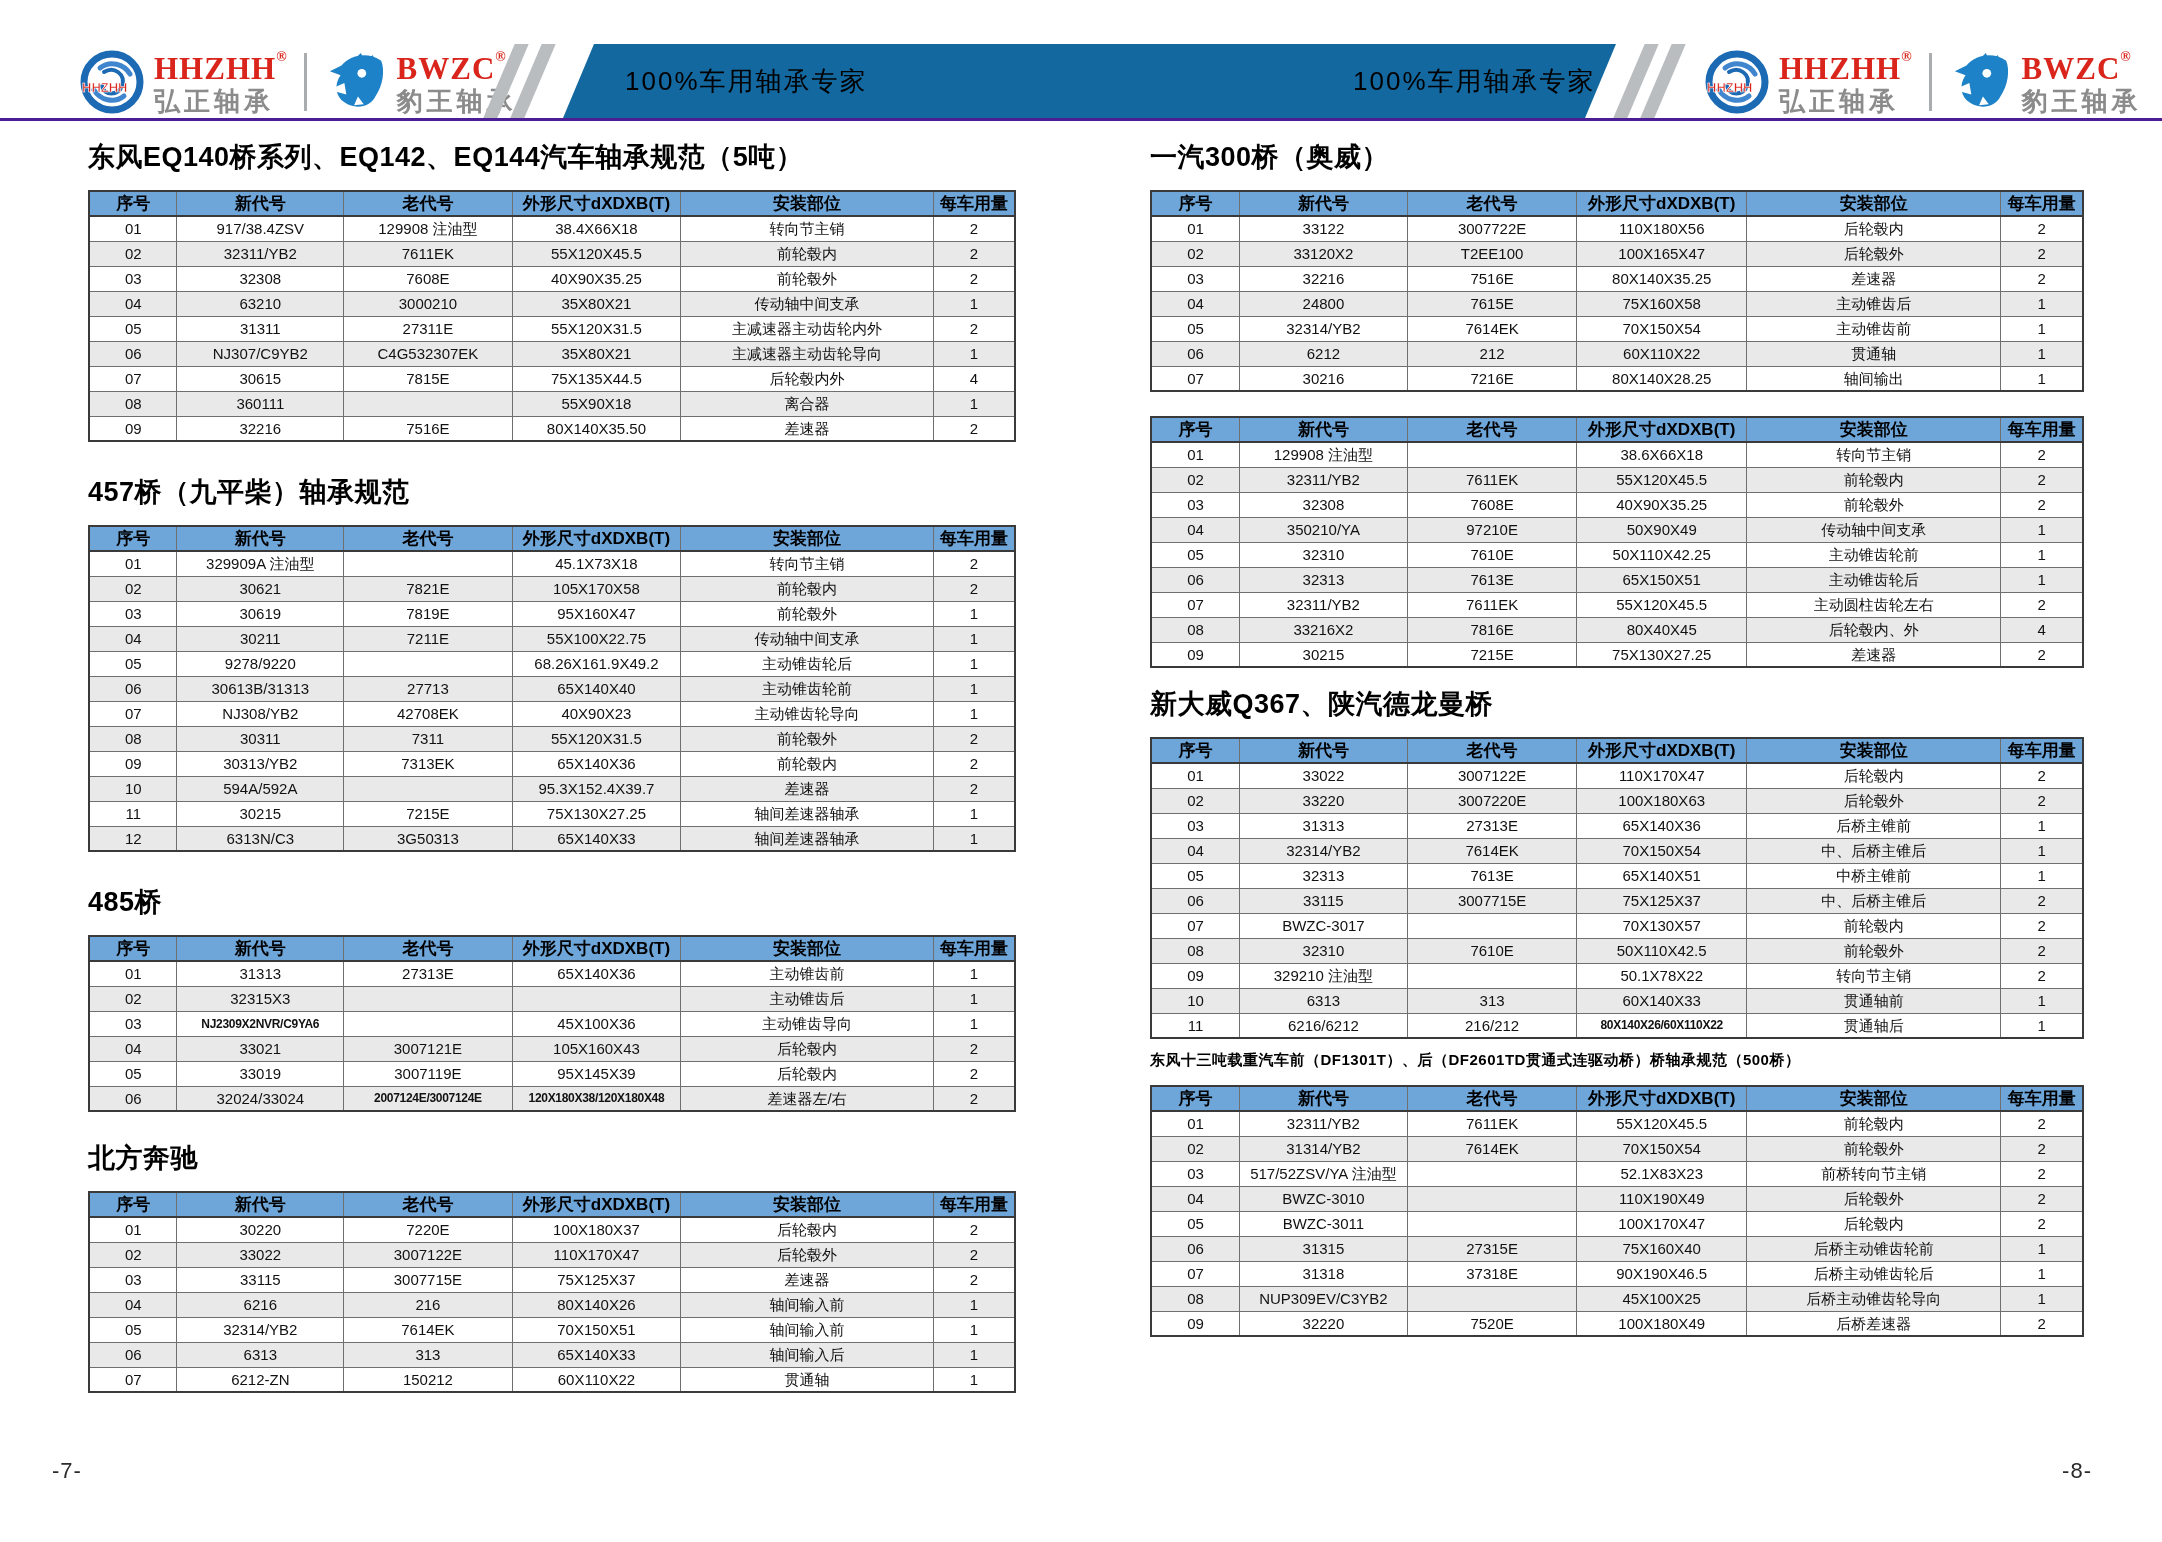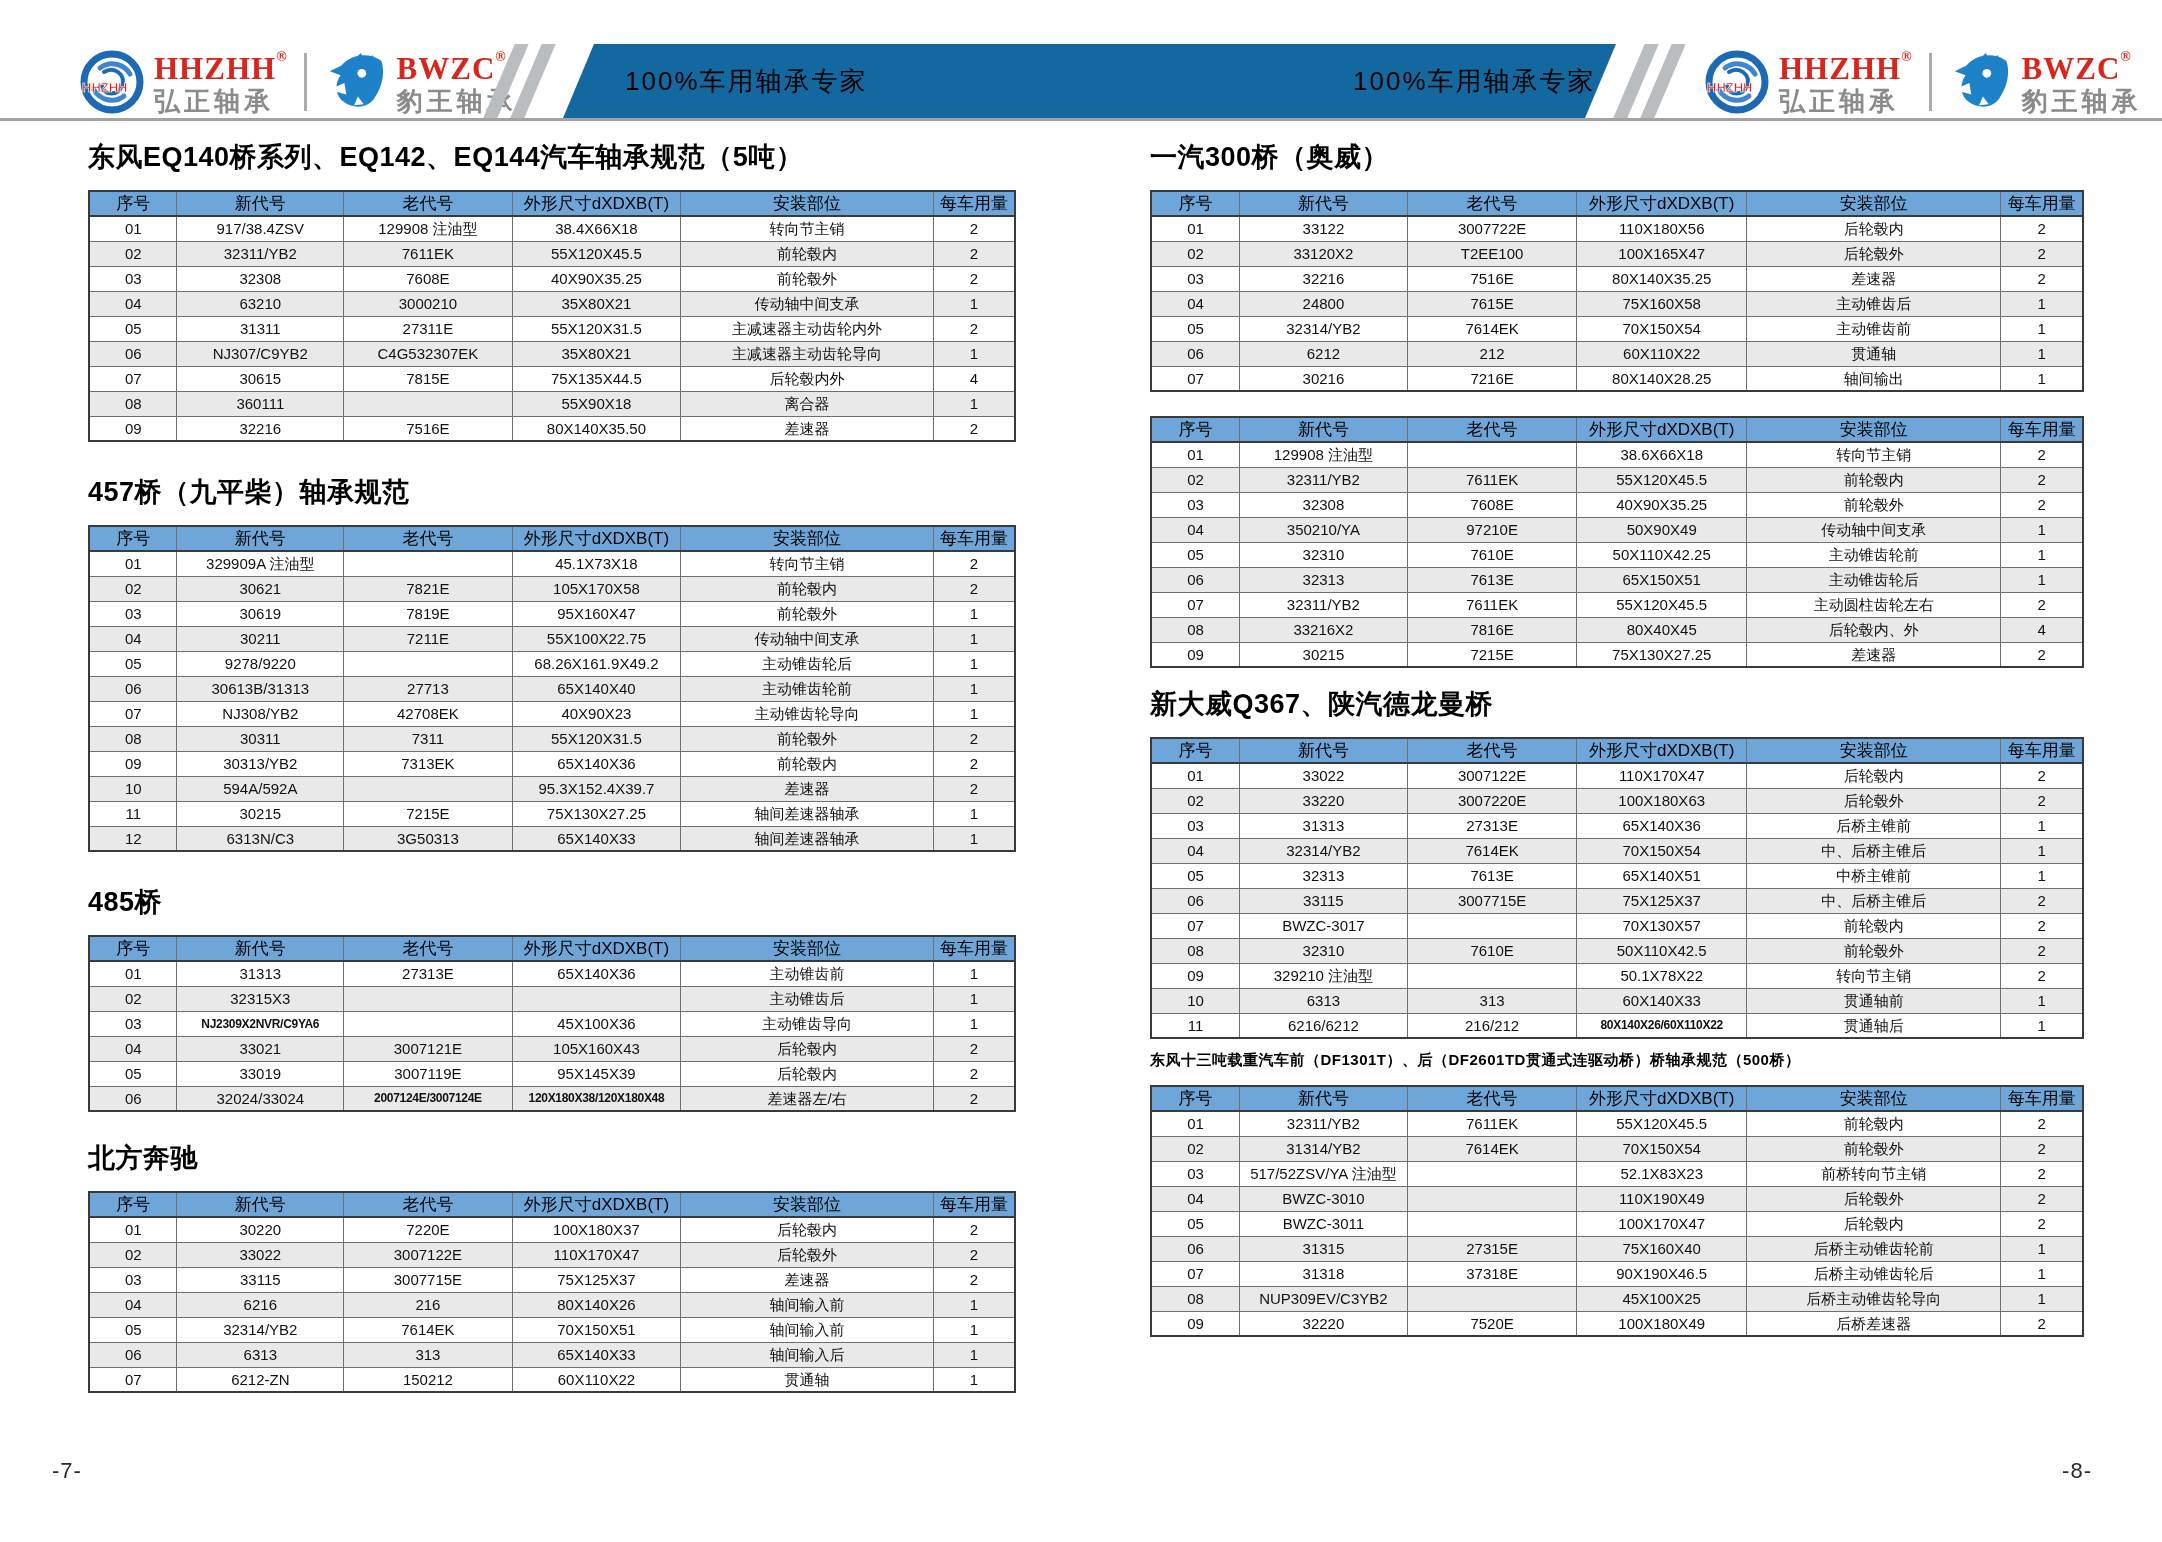--- a/index.html
+++ b/index.html
@@ -12,21 +12,21 @@
     --th-bg:#6ea6d9;
     --row-alt:#e9e9e9;
     --grid:#6f6f6f;
   }
   *{margin:0;padding:0;box-sizing:border-box;}
   html,body{background:#fff;}
   body{font-family:"Liberation Sans","DejaVu Sans",sans-serif;color:#000;}
   .sheet{position:relative;width:2162px;height:1542px;background:#fff;overflow:hidden;}
 
   
-  .topbar{position:absolute;top:0;left:0;width:2162px;height:121px;background:#fff;border-bottom:3px solid #a3a3a3;}
+  .topbar{position:absolute;top:0;left:0;width:2162px;height:121px;background:#fff;border-bottom:3px solid #4c1d95;}
   .brands{position:absolute;top:50px;display:flex;align-items:center;}
   .brands.left{left:80px;}
   .brands.right{left:1705px;}
   .brandlogo{flex:0 0 auto;}
   .btxt{margin-left:10px;line-height:1;}
   .bname{font-family:"Liberation Serif","DejaVu Serif",serif;font-weight:700;font-size:31px;color:var(--brand-red);letter-spacing:1px;white-space:nowrap;}
   .bname sup{font-size:14px;vertical-align:18px;}
   .bsub{font-size:26px;font-weight:700;color:var(--brand-gray);letter-spacing:4px;margin-top:4px;white-space:nowrap;}
   .bdiv{width:3px;height:58px;background:#a9adb0;margin:0 18px 0 16px;}
   .bluebar{position:absolute;left:563px;top:44px;width:1053px;height:74px;background:var(--banner-blue);
@@ -49,21 +49,21 @@
   #col-left .section:nth-child(2){margin-top:32px;}
   #col-left .section:nth-child(3){margin-top:32px;}
   #col-left .section:nth-child(4){margin-top:28px;}
   #col-right .section:nth-child(2){margin-top:24px;}
   #col-right .section:nth-child(3){margin-top:18px;}
   #col-right .section:nth-child(4){margin-top:12px;}
   .sec-title{font-size:27px;font-weight:700;color:#000;letter-spacing:0.5px;white-space:nowrap;}
   .sec-title.small{font-size:15px;}
   .section table{border-collapse:collapse;width:100%;table-layout:fixed;margin-top:15px;border:2px solid #3a3a3a;}
   th,td{border:1px solid var(--grid);text-align:center;vertical-align:middle;white-space:nowrap;overflow:hidden;}
-  th{background:var(--th-bg);height:24px;font-size:17px;font-weight:400;color:#000;margin-left:28px;}
+  th{background:var(--th-bg);height:24px;font-size:17px;font-weight:700;color:#000;margin-left:28px;}
   thead th{border-bottom:2px solid #3a3a3a;}
   td{height:25px;font-size:15px;line-height:1;color:#111;}
   td.tight{font-size:12px;letter-spacing:-0.3px;font-weight:bold;}
   tbody tr:nth-child(even){background:var(--row-alt);}
 
   
   .pgnum{position:absolute;top:1458px;font-size:22px;color:#2b2b2b;letter-spacing:1px;}
   .pgnum.left{left:52px;}
   .pgnum.right{right:70px;}
 </style>

